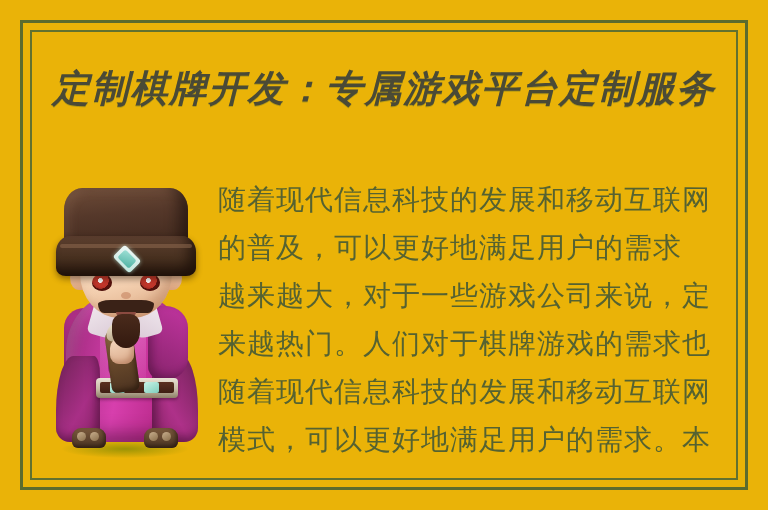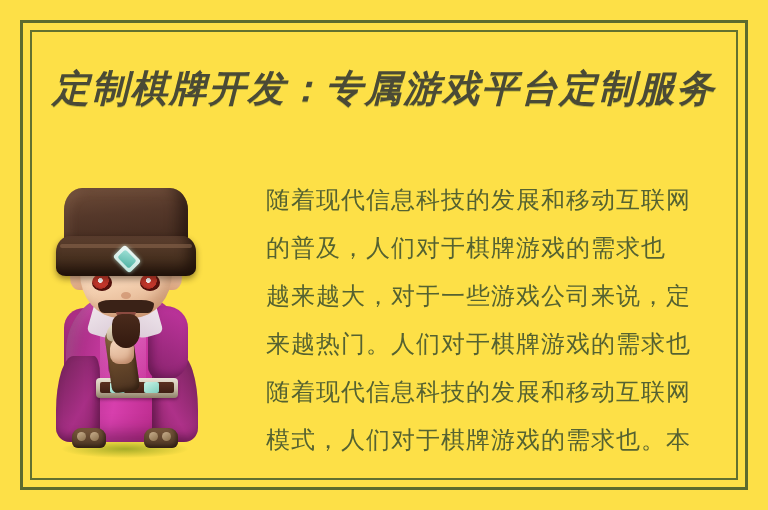--- a/index.html
+++ b/index.html
@@ -10,21 +10,21 @@
     width: 768px;
     height: 510px;
     overflow: hidden;
     font-family: "Liberation Sans", sans-serif;
   }
 
   #poster {
     position: relative;
     width: 768px;
     height: 510px;
-    background: #fde047;
+    background: #eab308;
     overflow: hidden;
   }
 
   
   .frame-outer {
     position: absolute;
     left: 20px;
     top: 20px;
     width: 728px;
     height: 470px;
@@ -62,24 +62,23 @@
     text-shadow: 0 1px 0 rgba(90,110,40,.35);
   }
 
   
   .body-copy {
     position: absolute;
     left: 218px;
     top: 176px;
     width: 320px;
     font-family: Liberation Sans, sans-serif;
-    font-size: 24px;
+    font-size: 28px;
     color: #556231;
     letter-spacing: 1px;
-    margin-left: 48px;
   }
   .body-copy .line {
     height: 48px;
     line-height: 48px;
     white-space: nowrap;
     text-align: justify;
   }
 
   
   .character {
@@ -358,20 +357,20 @@
     <div class="shoe-l"></div>
     <div class="shoe-r"></div>
     <div class="shoe-dot sd1"></div>
     <div class="shoe-dot sd2"></div>
     <div class="shoe-dot sd3"></div>
     <div class="shoe-dot sd4"></div>
   </div>
 
   <div class="body-copy">
     <div class="line">随着现代信息科技的发展和移动互联网</div>
-    <div class="line">的普及，人们对于棋牌游戏的需求也</div>
+    <div class="line">的普及，可以更好地满足用户的需求</div>
     <div class="line">越来越大，对于一些游戏公司来说，定</div>
     <div class="line">来越热门。人们对于棋牌游戏的需求也</div>
     <div class="line">随着现代信息科技的发展和移动互联网</div>
-    <div class="line">模式，人们对于棋牌游戏的需求也。本</div>
+    <div class="line">模式，可以更好地满足用户的需求。本</div>
   </div>
 
 </div>
 
 </body></html>

